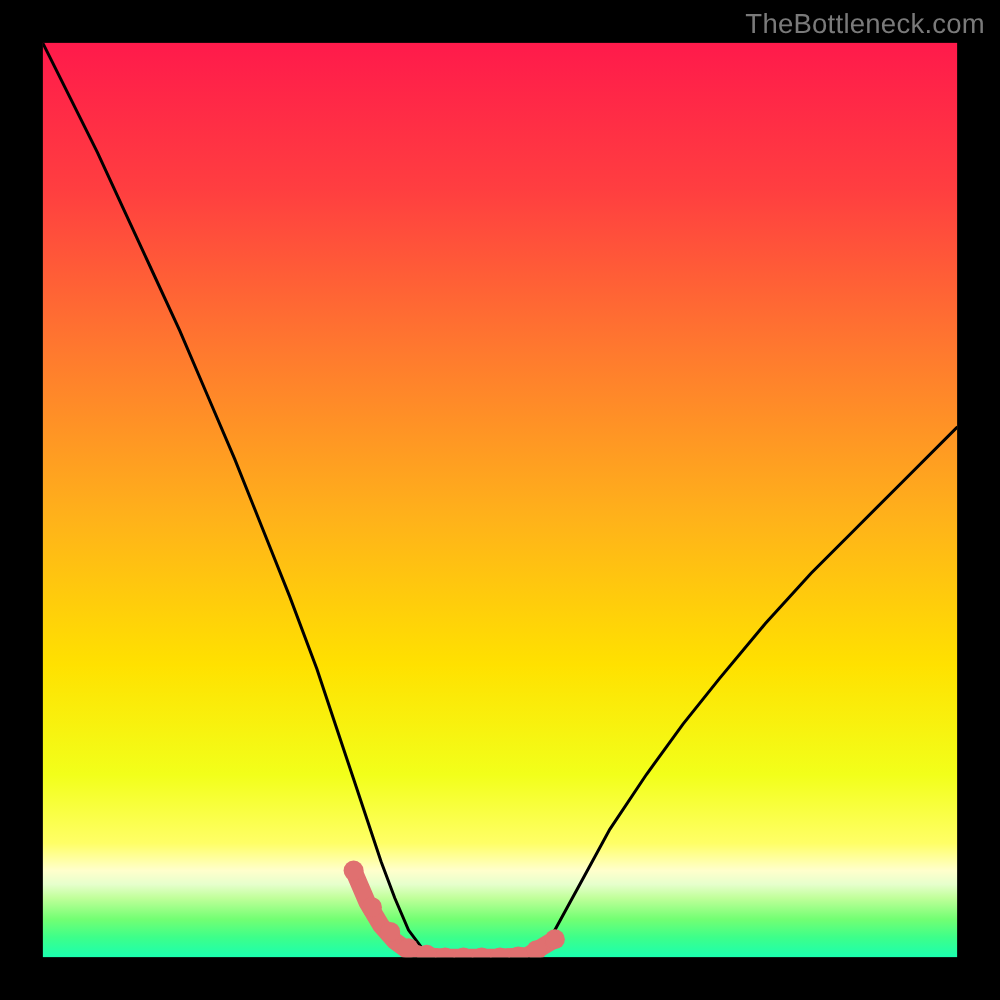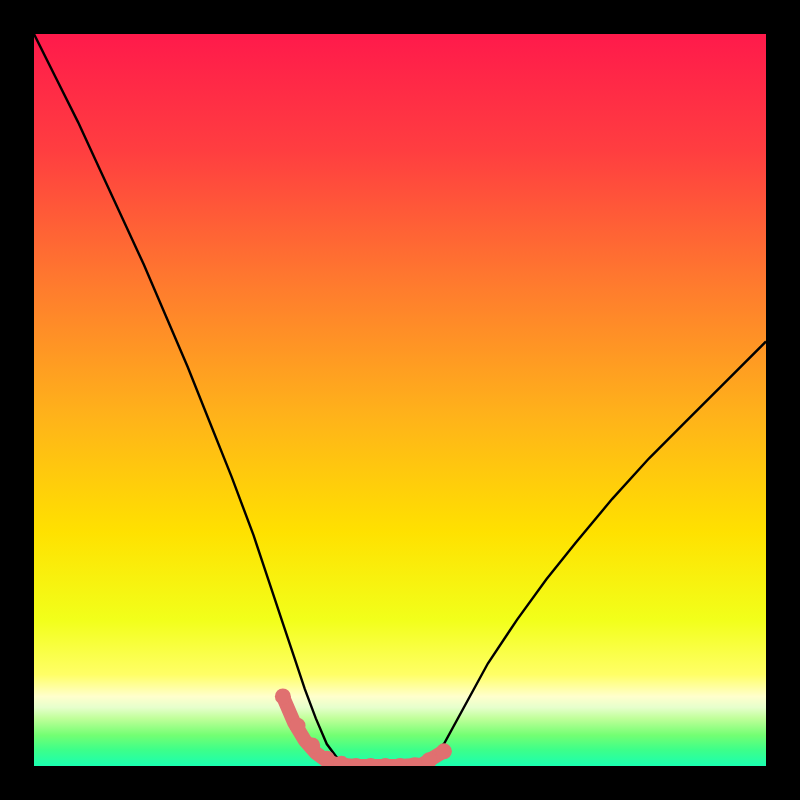--- a/index.html
+++ b/index.html
@@ -38,20 +38,21 @@
     z-index: 10;
   }
   svg {
     display: block;
   }
 </style>
 </head>
 <body>
 
 <div class="frame">
+  <div class="watermark">TheBottleneck.com</div>
 
   <div class="plot-area">
     <svg id="chart-svg" width="732" height="732" viewBox="0 0 732 732">
       <defs>
         <linearGradient id="bg-grad" x1="0" y1="0" x2="0" y2="1">
             <stop offset="0.00%" stop-color="#ff1a4b"></stop>
             <stop offset="16.00%" stop-color="#ff3e40"></stop>
             <stop offset="34.00%" stop-color="#ff7a2e"></stop>
             <stop offset="52.00%" stop-color="#ffb21a"></stop>
             <stop offset="68.00%" stop-color="#ffe100"></stop>

